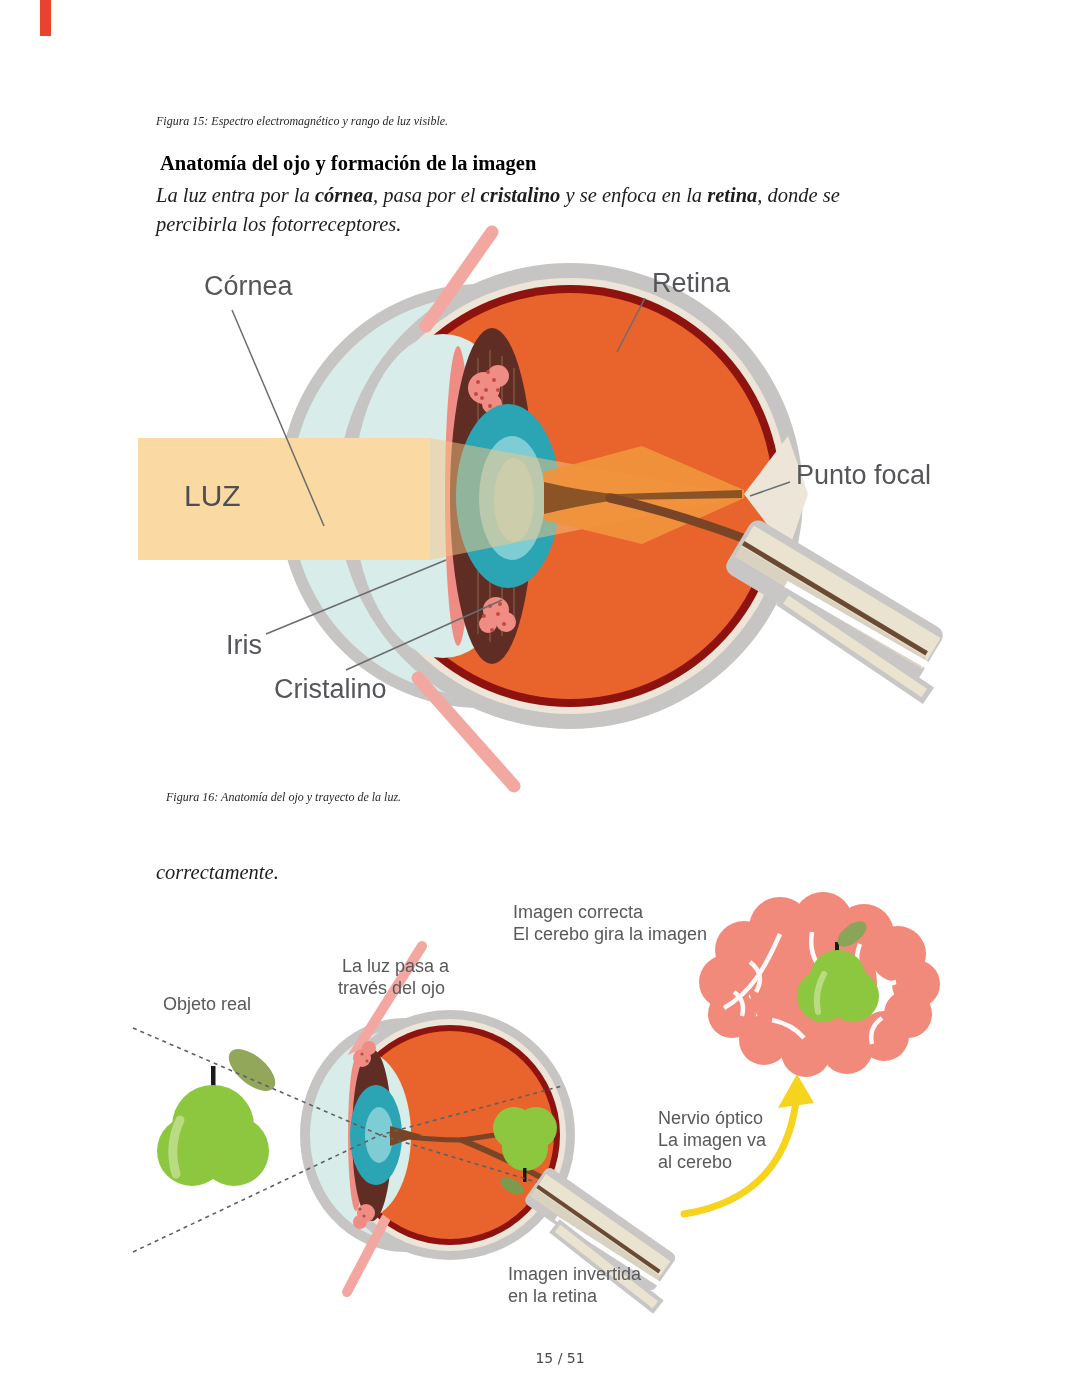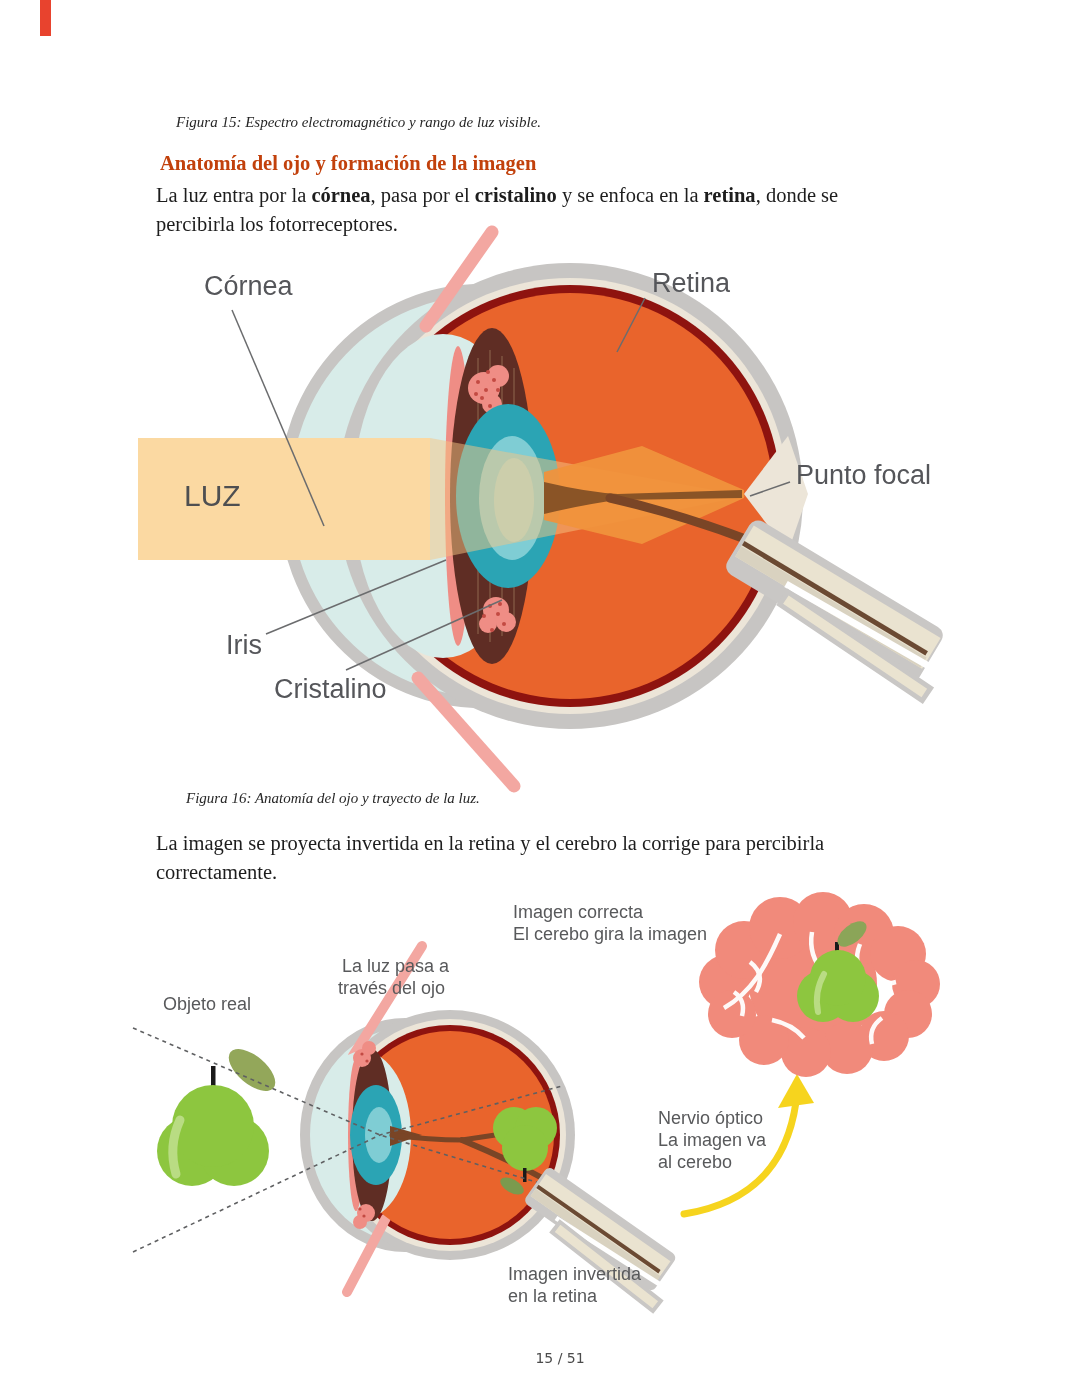--- a/index.html
+++ b/index.html
@@ -1,21 +1,21 @@
 <!DOCTYPE html>
 <html><head>
 <meta charset="utf-8">
 <style>
   html,body{margin:0;padding:0;}
   body{width:1080px;height:1397px;background:#ffffff;position:relative;overflow:hidden;
        font-family:"Liberation Serif",serif;}
   .bookmark{position:absolute;left:40px;top:0;width:11px;height:36px;background:#e8432e;}
-  .caption{position:absolute;font-style:italic;font-size:15px;color:#272727;white-space:nowrap;margin-left:20px;}
-  .heading{position:absolute;margin:0;font-size:20.5px;font-weight:bold;color:#c2410c;white-space:nowrap;}
-  .body-text{position:absolute;margin:0;font-size:20.5px;color:#1d1d1d;line-height:29px;}
+  .caption{position:absolute;font-style:italic;font-size:12px;color:#272727;white-space:nowrap;}
+  .heading{position:absolute;margin:0;font-size:20.5px;font-weight:bold;color:#000000;white-space:nowrap;}
+  .body-text{position:absolute;margin:0;font-size:20.5px;color:#1d1d1d;line-height:29px;font-style:italic;}
   .b{font-weight:bold;}
   .footer{position:absolute;left:0;top:1350px;width:1080px;text-align:center;
           font-family:"DejaVu Sans",sans-serif;font-size:14px;color:#4b4b4b;padding-left:20px;}
   svg{position:absolute;overflow:visible;}
   svg text{font-family:"Liberation Sans",sans-serif;}
   .dlabel{fill:#55565a;font-size:27px;}
   .d2label{fill:#58595b;font-size:18px;}
   .leader{stroke:#6b6c6e;stroke-width:1.5;}
 </style>
 </head>
@@ -121,21 +121,21 @@
   <text x="64" y="57" class="dlabel">Córnea</text>
   <text x="512" y="54" class="dlabel">Retina</text>
   <text x="44" y="268" class="dlabel" style="font-size:30px;fill:#4e4f51">LUZ</text>
   <text x="656" y="246" class="dlabel">Punto focal</text>
   <text x="86" y="416" class="dlabel">Iris</text>
   <text x="134" y="460" class="dlabel">Cristalino</text>
 </svg>
 
 <div class="caption" style="left:166px;top:790px">Figura 16: Anatomía del ojo y trayecto de la luz.</div>
 
-<p class="body-text" style="left:156px;top:829px;width:820px"><span>La imagen se proyecta invertida en la retina y el cerebro la corrige para percibirla</span><br><span>correctamente.</span></p>
+<p class="body-text" style="left:156px;top:829px;width:820px"><br><span>correctamente.</span></p>
 
 <svg style="left:110px;top:888px" width="880" height="420" viewBox="0 0 880 420">
 
   <g>
     <rect x="101" y="178" width="4.5" height="28" fill="#1a1a1a"></rect>
     <ellipse cx="142" cy="182" rx="28" ry="14" transform="rotate(40 142 182)" fill="#93a75a"></ellipse>
     <g fill="#8dc63f">
       <circle cx="82" cy="263" r="35"></circle>
         <circle cx="124" cy="263" r="35"></circle>
         <circle cx="103" cy="238" r="41"></circle>

